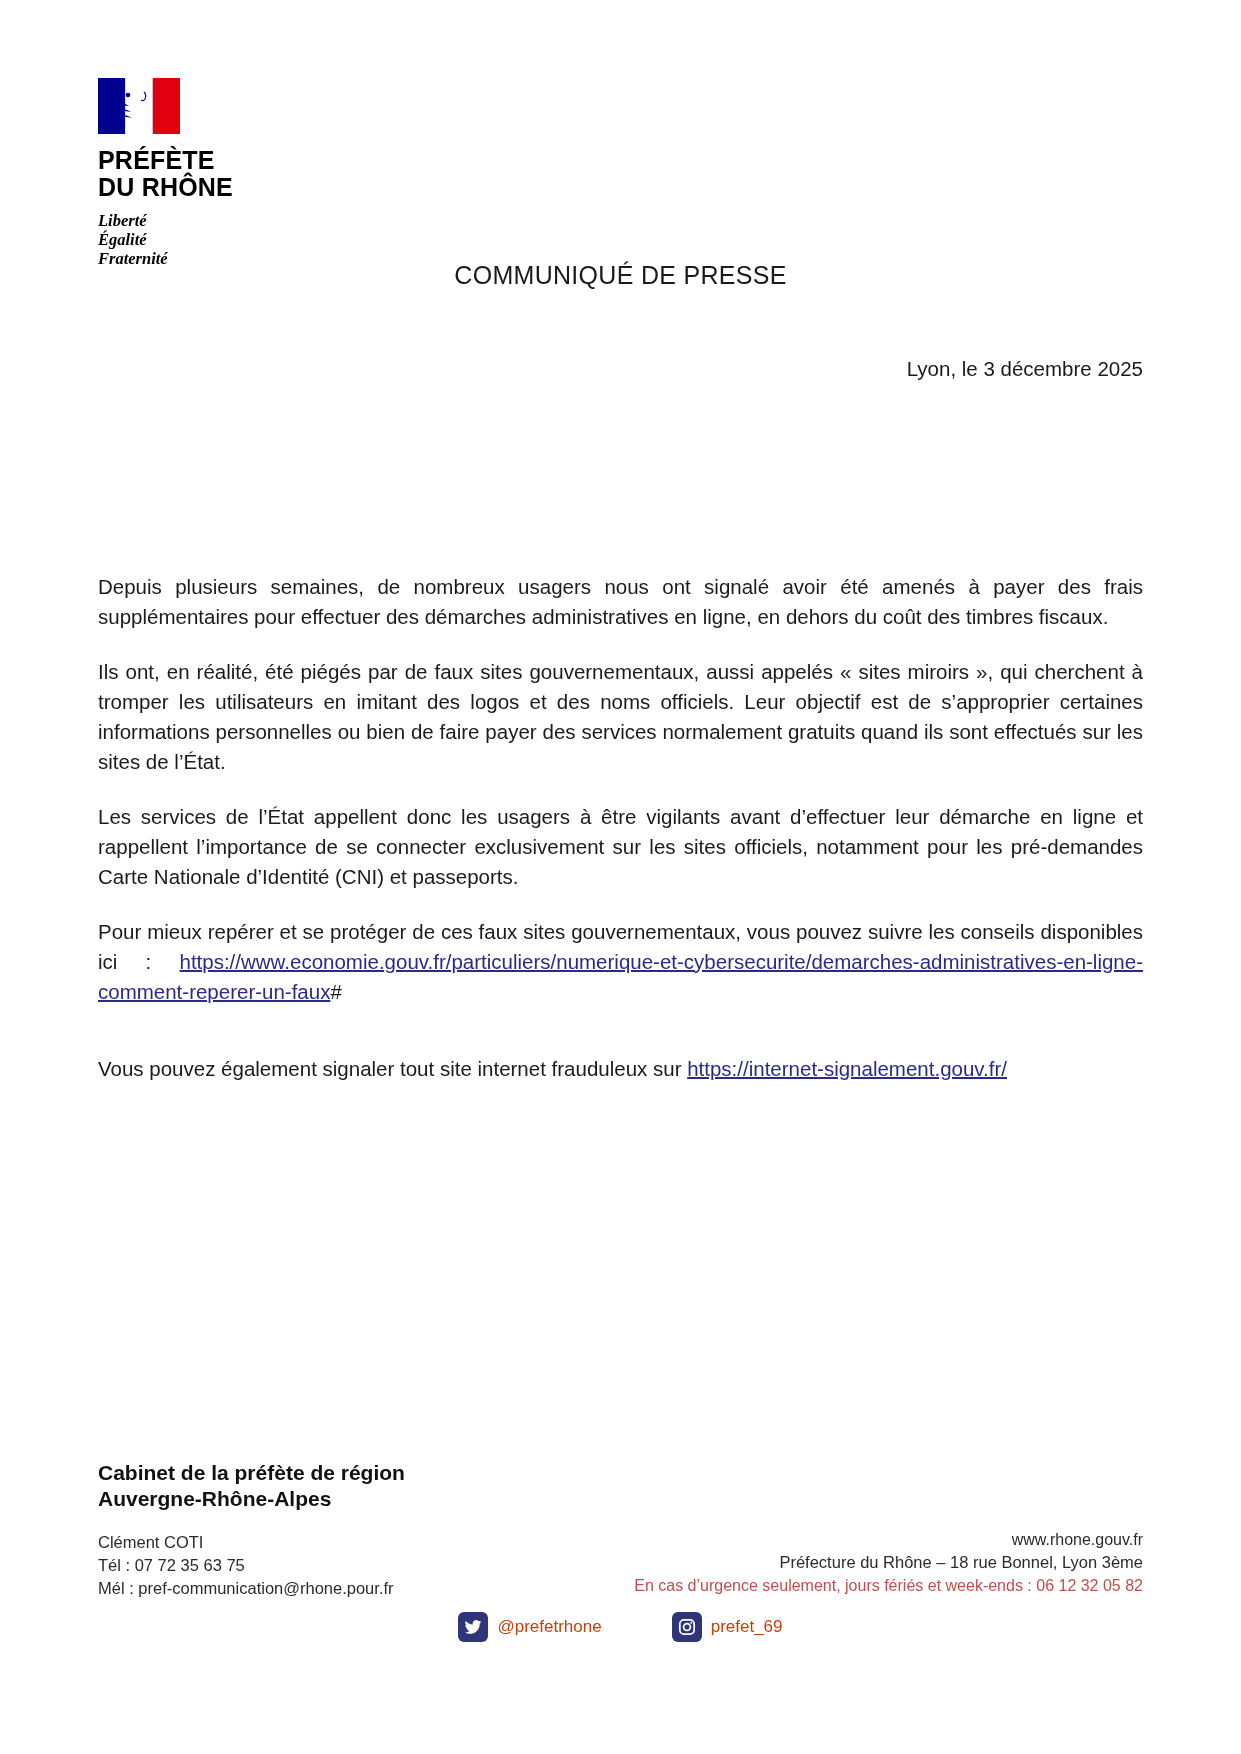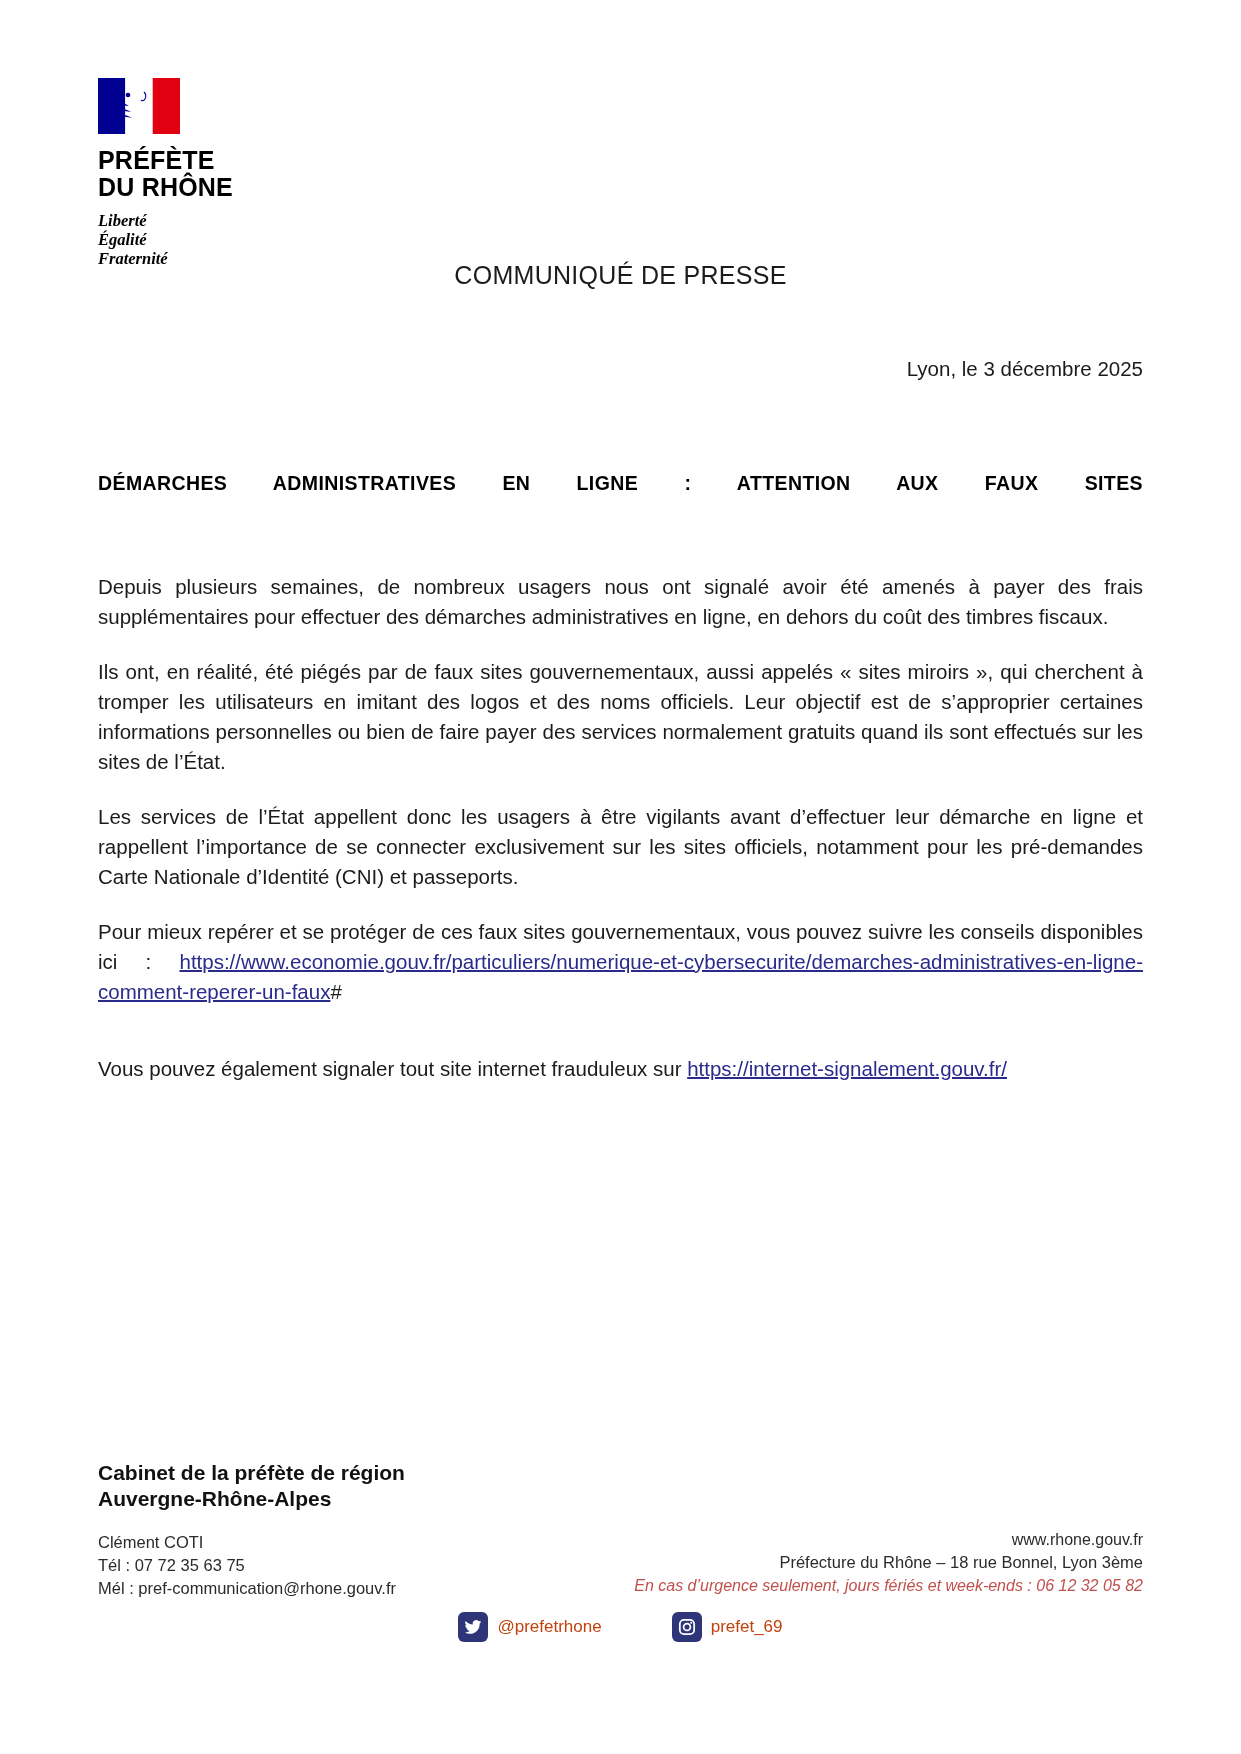--- a/index.html
+++ b/index.html
@@ -142,21 +142,20 @@
     right: 98px;
     top: 1528px;
     text-align: right;
     font-size: 16.5px;
     line-height: 23px;
     color: #2b2b2b;
   }
   .footer-right .url { font-size: 16px; }
   .footer-right .urgence {
     color: #c0504d;
-    font-style: italic;
     font-size: 16px;
   }
 
   .social-row {
     position: absolute;
     left: 0;
     right: 0;
     top: 1612px;
     display: flex;
     justify-content: center;
@@ -212,21 +211,20 @@
       <span>Liberté</span><br>
       <span>Égalité</span><br>
       <span>Fraternité</span>
     </div>
   </div>
 
   <div class="doc-title">COMMUNIQUÉ DE PRESSE</div>
   <div class="date-line">Lyon, le 3 décembre 2025</div>
 
   <div class="headline">
-    <span class="l1">DÉMARCHES ADMINISTRATIVES EN LIGNE : ATTENTION AUX FAUX SITES</span>
   </div>
 
   <div class="body-col">
 
     <p class="para">Depuis plusieurs semaines, de nombreux usagers nous ont signalé avoir été amenés à payer des frais supplémentaires pour effectuer des démarches administratives en ligne, en dehors du coût des timbres fiscaux.</p>
 
     <p class="para">Ils ont, en réalité, été piégés par de faux sites gouvernementaux, aussi appelés « sites miroirs », qui cherchent à tromper les utilisateurs en imitant des logos et des noms officiels. Leur objectif est de s’approprier certaines informations personnelles ou bien de faire payer des services normalement gratuits quand ils sont effectués sur les sites de l’État.</p>
 
     <p class="para">Les services de l’État appellent donc les usagers à être vigilants avant d’effectuer leur démarche en ligne et rappellent l’importance de se connecter exclusivement sur les sites officiels, notamment pour les pré-demandes Carte Nationale d’Identité (CNI) et passeports.</p>
 
@@ -240,21 +238,21 @@
   </div>
 
   <div class="footer-heading">
     <span>Cabinet de la préfète de région</span><br>
     <span>Auvergne-Rhône-Alpes</span>
   </div>
 
   <div class="footer-left">
     <div>Clément COTI</div>
     <div>Tél : 07 72 35 63 75</div>
-    <div>Mél : pref-communication@rhone.gouv.fr</div>
+    <div>Mél : pref-communication@rhone.pour.fr</div>
   </div>
 
   <div class="footer-right">
     <div class="url">www.rhone.gouv.fr</div>
     <div>Préfecture du Rhône – 18 rue Bonnel, Lyon 3ème</div>
     <div class="urgence">En cas d’urgence seulement, jours fériés et week-ends : 06 12 32 05 82</div>
   </div>
 
   <div class="social-row">
 

